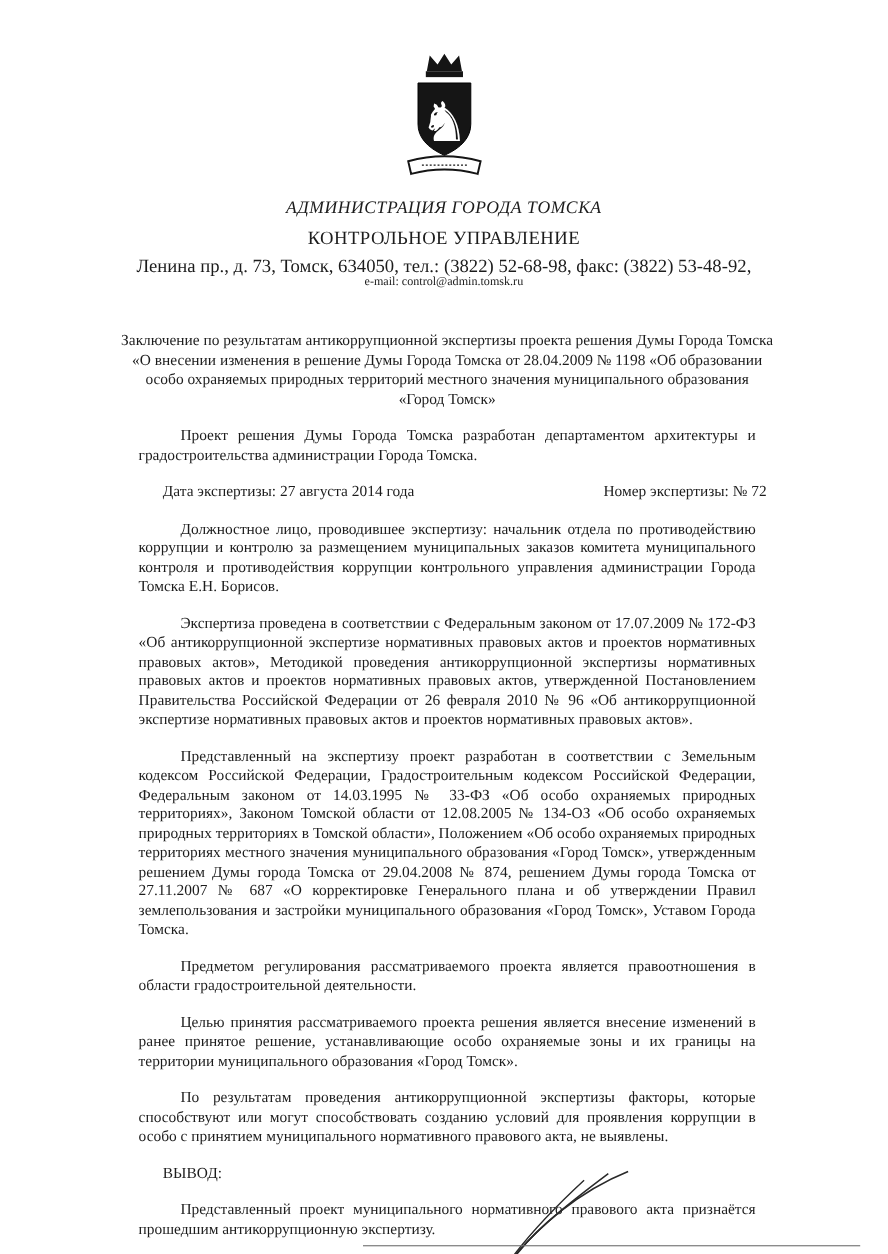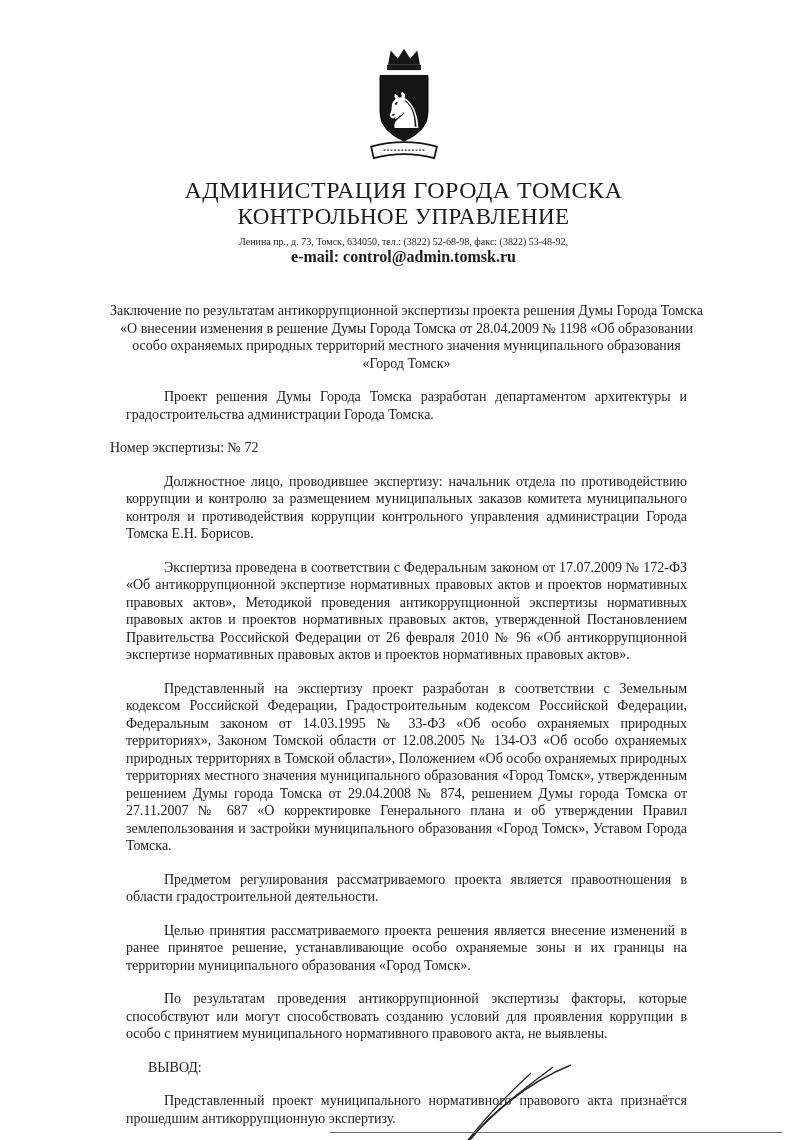--- a/index.html
+++ b/index.html
@@ -25,39 +25,39 @@
   .letterhead {
     padding-top: 36px;
     text-align: center;
   }
   .emblem-wrap {
     display: flex;
     justify-content: center;
     margin-bottom: 6px;
   }
   .org-name {
-    font-size: 24px;
+    font-size: 16px;
     line-height: 28px;
     letter-spacing: 0.5px;
     margin-top: 4px;
+    font-style: italic;
   }
   .dept-name {
-    font-size: 23px;
+    font-size: 17px;
     line-height: 26px;
     letter-spacing: 0.4px;
   }
   .address-line {
-    font-size: 10px;
+    font-size: 17px;
     line-height: 15px;
     margin-top: 4px;
   }
   .email-line {
-    font-size: 16px;
+    font-size: 11px;
     line-height: 15px;
-    font-weight: bold;
   }
 
   
   .doc-body {
     margin: 38px 104px 0 110px;
     font-size: 14px;
     line-height: 17.5px;
   }
   .doc-title {
     text-align: center;
@@ -160,20 +160,21 @@
     <div class="email-line">e-mail: control@admin.tomsk.ru</div>
   </div>
 
   <div class="doc-body">
 
     <div class="doc-title">Заключение по результатам антикоррупционной экспертизы проекта решения Думы Города Томска «О внесении изменения в решение Думы  Города Томска от 28.04.2009 № 1198 «Об образовании особо охраняемых природных территорий местного значения муниципального образования «Город Томск»</div>
 
     <p class="para">Проект решения Думы Города Томска разработан департаментом архитектуры и градостроительства администрации Города Томска.</p>
 
     <div class="meta-row">
+      <span class="meta-left">Дата экспертизы: 27 августа 2014 года</span>
       <span class="meta-right">Номер экспертизы:  № 72</span>
     </div>
 
     <p class="para">Должностное лицо, проводившее экспертизу: начальник отдела по противодействию коррупции и контролю за размещением муниципальных заказов комитета муниципального контроля и противодействия коррупции контрольного управления администрации Города Томска Е.Н. Борисов.</p>
 
     <p class="para">Экспертиза проведена в соответствии с Федеральным законом от 17.07.2009  № 172-ФЗ «Об антикоррупционной экспертизе нормативных правовых актов и проектов нормативных правовых актов», Методикой проведения антикоррупционной экспертизы нормативных правовых актов и проектов нормативных правовых актов, утвержденной Постановлением Правительства Российской Федерации от 26 февраля 2010  № 96 «Об антикоррупционной экспертизе нормативных правовых актов и проектов нормативных правовых актов».</p>
 
     <p class="para">Представленный на экспертизу проект разработан в соответствии с  Земельным кодексом Российской Федерации, Градостроительным кодексом Российской Федерации, Федеральным законом от 14.03.1995 № 33-ФЗ «Об особо охраняемых природных территориях», Законом Томской области от 12.08.2005 № 134-ОЗ «Об особо охраняемых природных территориях в Томской области», Положением «Об особо охраняемых природных территориях местного значения муниципального образования «Город Томск», утвержденным решением Думы города Томска от 29.04.2008 № 874, решением Думы города Томска от 27.11.2007 № 687 «О корректировке Генерального плана и об утверждении Правил землепользования и застройки муниципального образования «Город Томск», Уставом Города Томска.</p>
 
     <p class="para">Предметом регулирования рассматриваемого проекта является правоотношения в области градостроительной деятельности.</p>

